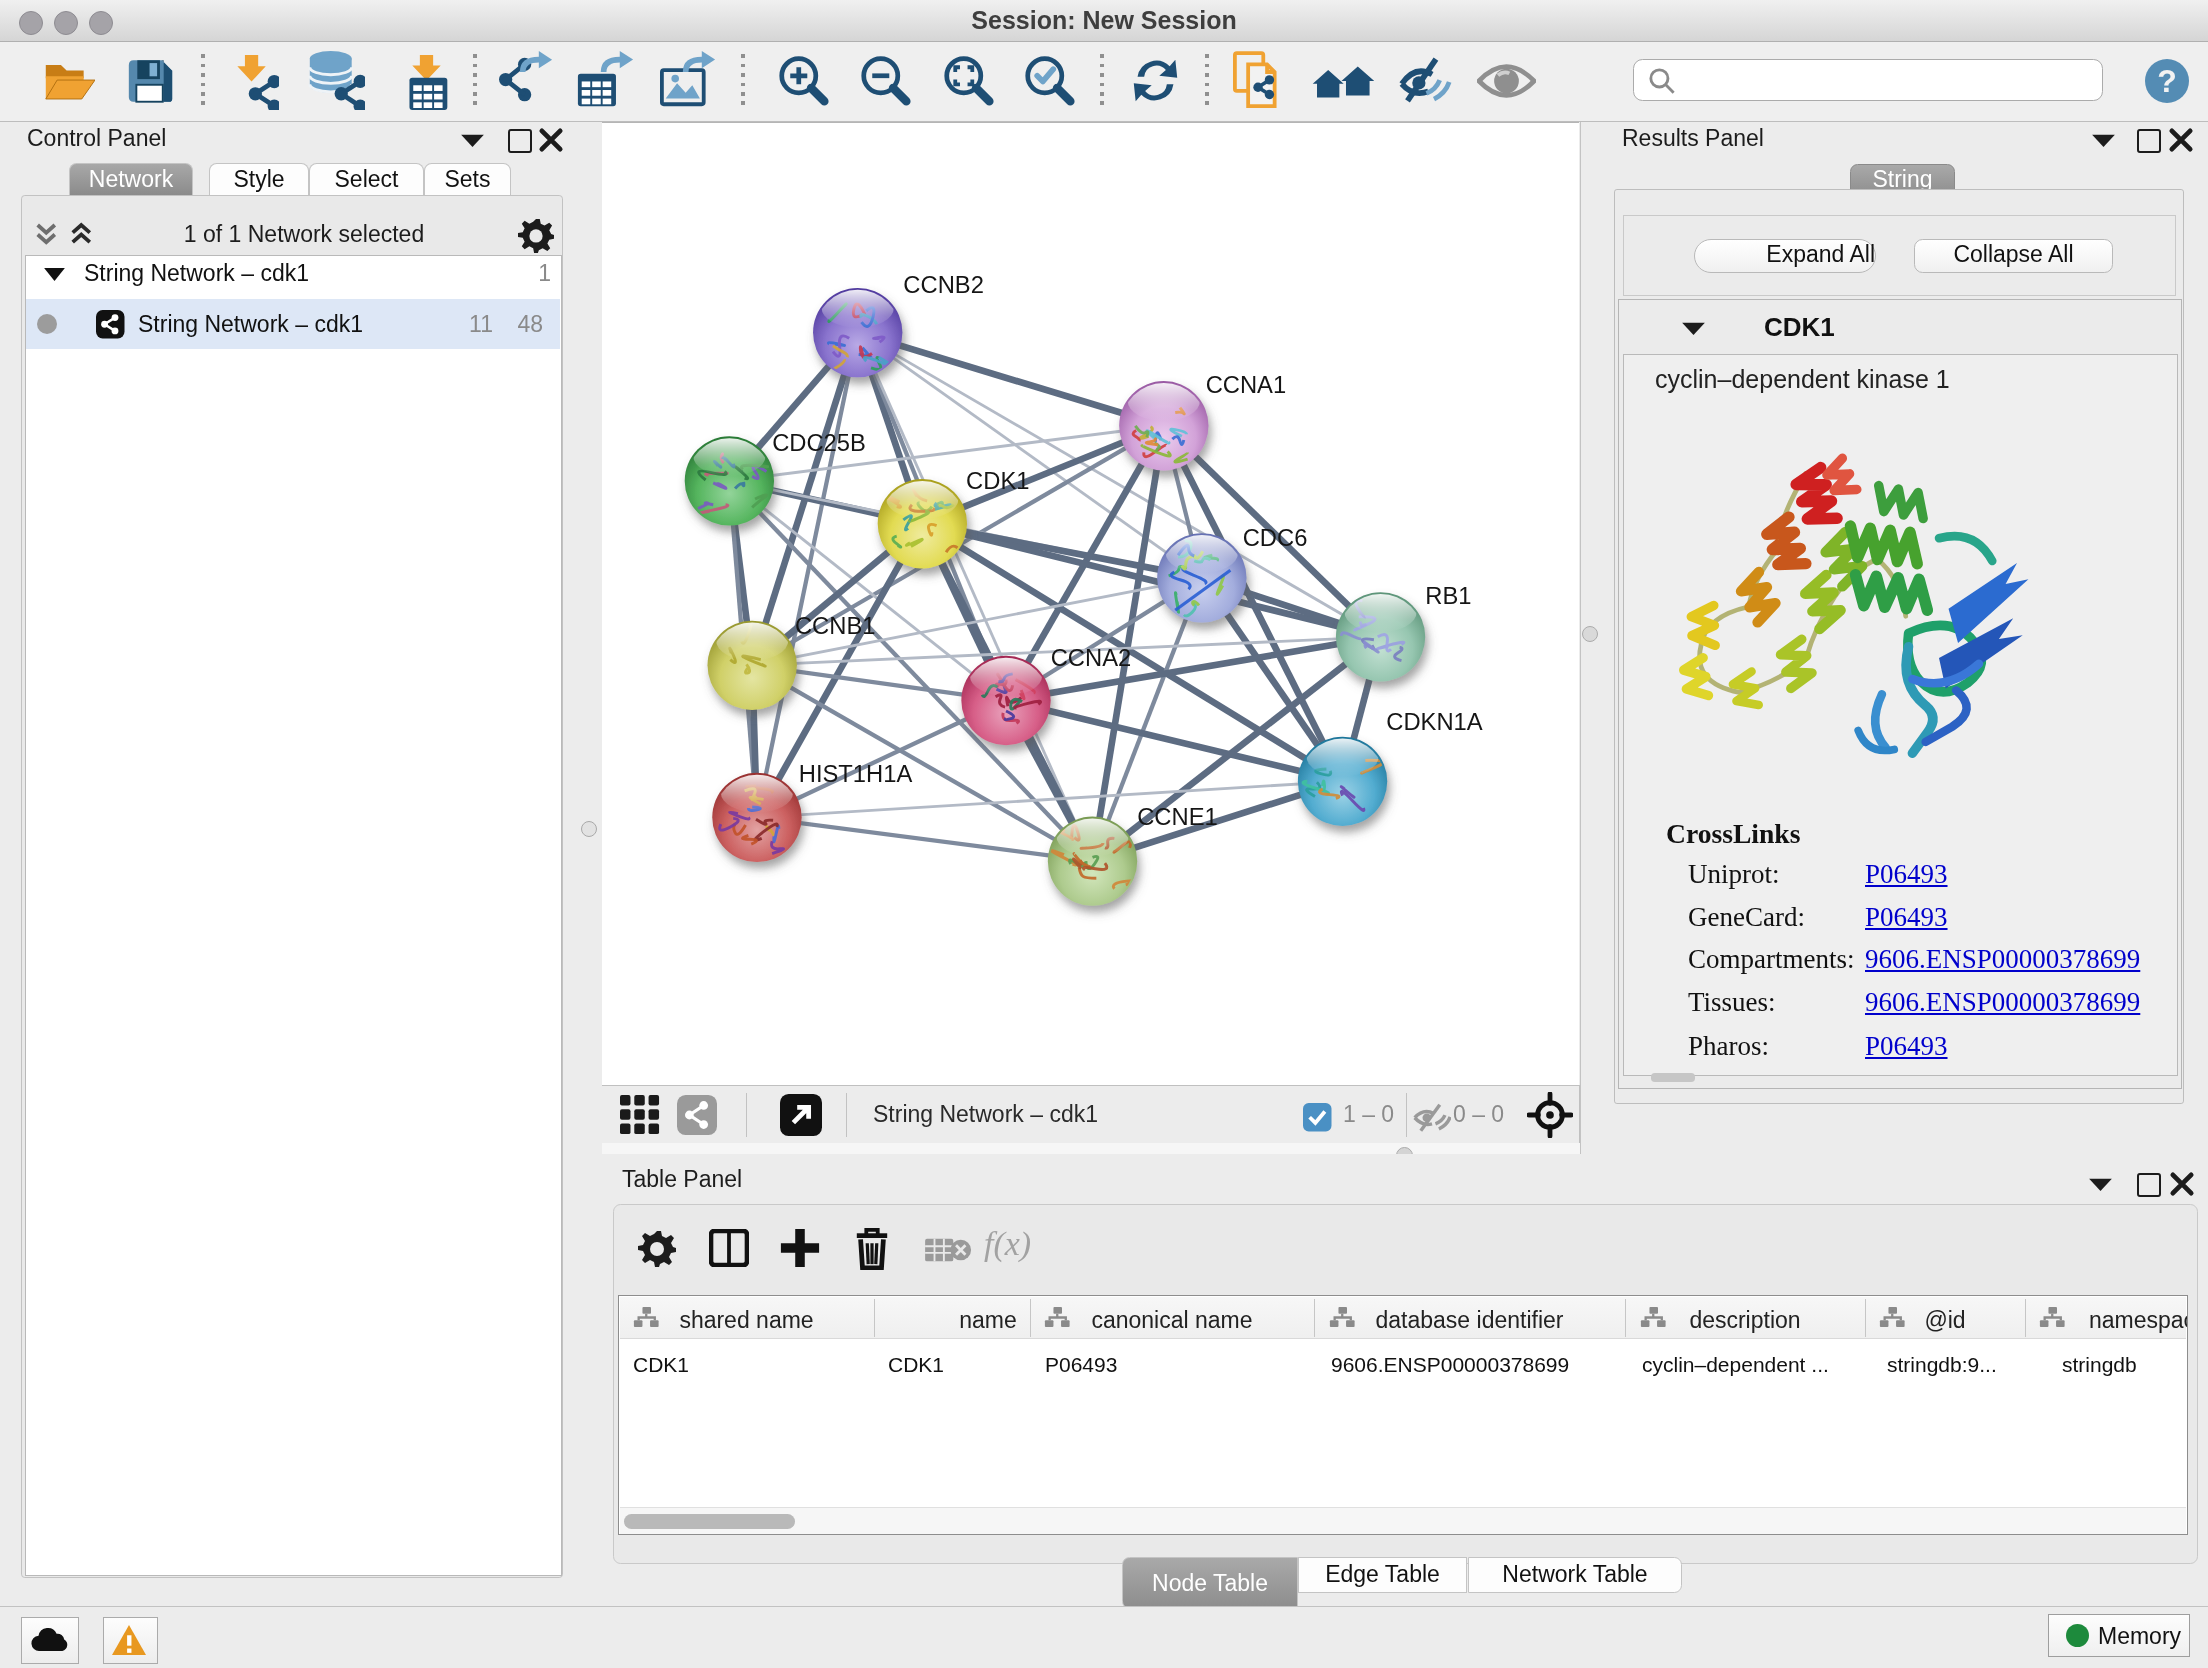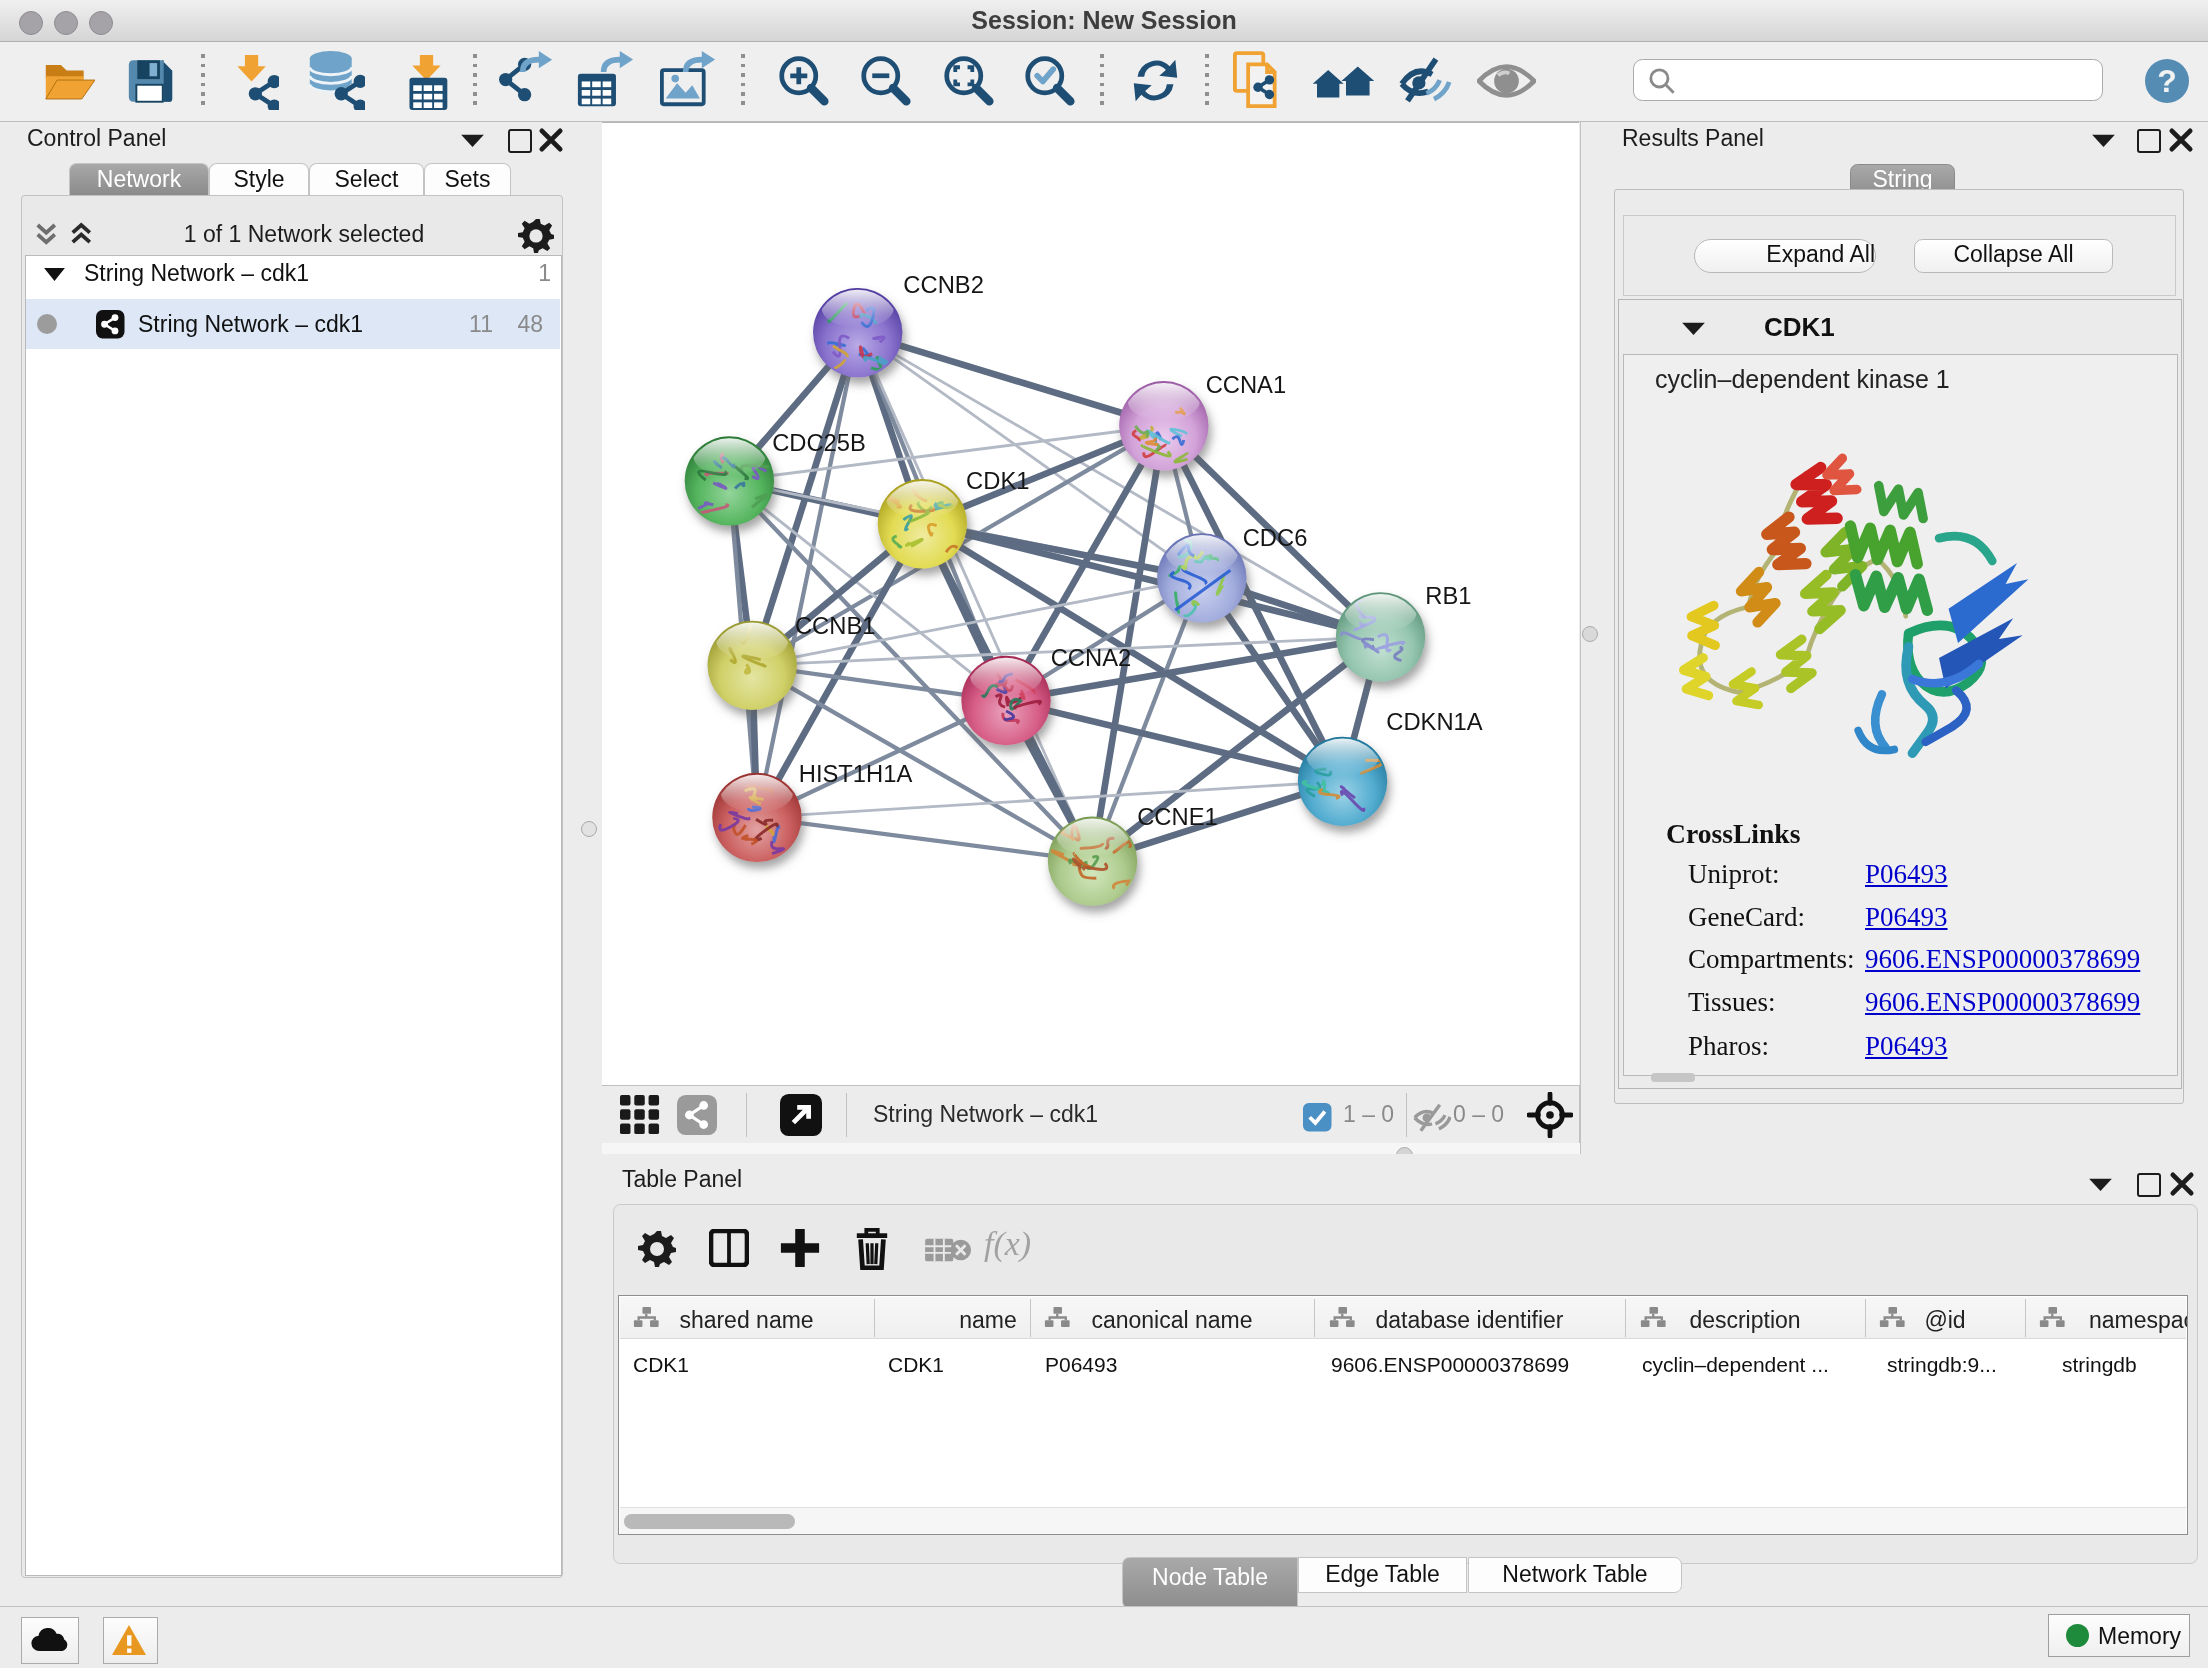--- a/index.html
+++ b/index.html
@@ -192,21 +192,21 @@
 <div id="control-panel">
 <div class="abs" style="left:7.6px;top:122px;width:569px;height:1455px;background:#ececec;"></div>
 <div class="abs" style="left:27px;top:125px;font-size:23px;color:#1c1c1c;">Control Panel</div>
 <svg class="abs" style="left:459px;top:132px" width="27" height="17" viewBox="0 0 28 18">
       <path d="M2 3 L26 3 L14 16 Z" fill="#1c1c1c"></path>
     </svg>
 <div class="abs" style="left:508px;top:129px;width:20px;height:20px;border:2.9px solid #1c1c1c;border-radius:2.9px;"></div>
 <svg class="abs" style="left:538px;top:127px" width="26" height="26" viewBox="0 0 27 27">
       <path d="M4 4 L23 23 M23 4 L4 23" stroke="#1c1c1c" stroke-width="5" stroke-linecap="round"></path>
     </svg>
-<div style="position:absolute;top:163px;height:32px;box-sizing:border-box;font-size:23px;text-align:center;border:1px solid #c4c4c4;border-bottom:none;border-radius:7.6px 7.6px 0 0;padding-top:1.9px;left:69px;width:140px;background:linear-gradient(#a8a8a8,#8b8b8b);color:#fff;">Network</div>
+<div style="position:absolute;top:163px;height:32px;box-sizing:border-box;font-size:23px;text-align:center;border:1px solid #c4c4c4;border-bottom:none;border-radius:7.6px 7.6px 0 0;padding-top:1.9px;left:69px;width:124px;background:linear-gradient(#a8a8a8,#8b8b8b);color:#fff;">Network</div>
 <div style="position:absolute;top:163px;height:32px;box-sizing:border-box;font-size:23px;text-align:center;border:1px solid #c4c4c4;border-bottom:none;border-radius:7.6px 7.6px 0 0;padding-top:1.9px;left:209px;width:100px;background:#fdfdfd;color:#111;">Style</div>
 <div style="position:absolute;top:163px;height:32px;box-sizing:border-box;font-size:23px;text-align:center;border:1px solid #c4c4c4;border-bottom:none;border-radius:7.6px 7.6px 0 0;padding-top:1.9px;left:309px;width:115px;background:#fdfdfd;color:#111;">Select</div>
 <div style="position:absolute;top:163px;height:32px;box-sizing:border-box;font-size:23px;text-align:center;border:1px solid #c4c4c4;border-bottom:none;border-radius:7.6px 7.6px 0 0;padding-top:1.9px;left:424px;width:87px;background:#fdfdfd;color:#111;">Sets</div>
 <div class="abs" style="left:21px;top:195px;width:540px;height:1381px;background:#e9e9e9;border:1px solid #c2c2c2;border-radius:3.8px;"></div>
 <svg class="abs" style="left:32px;top:221px" width="28.5" height="27" viewBox="0 0 30 28">
       <g stroke="#6e6e6e" stroke-width="4" fill="none">
         <path d="M6 4 L15 12 L24 4"></path>
         <path d="M6 14 L15 22 L24 14"></path>
       </g>
     </svg>
@@ -839,21 +839,21 @@
 <div class="abs" style="left:2089px;top:1307px;width:98px;overflow:hidden;font-size:23px;color:#222;">namespace</div>
 <div class="abs" style="left:633px;top:1353px;font-size:21px;color:#111;">CDK1</div>
 <div class="abs" style="left:888px;top:1353px;font-size:21px;color:#111;">CDK1</div>
 <div class="abs" style="left:1045px;top:1353px;font-size:21px;color:#111;">P06493</div>
 <div class="abs" style="left:1331px;top:1353px;font-size:21px;color:#111;">9606.ENSP00000378699</div>
 <div class="abs" style="left:1642px;top:1353px;font-size:21px;color:#111;">cyclin–dependent ...</div>
 <div class="abs" style="left:1887px;top:1353px;font-size:21px;color:#111;">stringdb:9...</div>
 <div class="abs" style="left:2062px;top:1353px;font-size:21px;color:#111;">stringdb</div>
 <div class="abs" style="left:620px;top:1507px;width:1566px;height:27px;background:#f6f6f6;border-top:1px solid #e0e0e0;box-sizing:border-box;"></div>
 <div class="abs" style="left:624px;top:1514px;width:171px;height:15px;background:#b9b9b9;border-radius:7.6px;"></div>
-<div style="position:absolute;top:1557px;height:52px;box-sizing:border-box;font-size:23px;text-align:center;border:1px solid #c4c4c4;border-radius:7.6px;padding-top:6px;left:1122px;width:176px;background:linear-gradient(#a9a9a9,#8d8d8d);color:#fff;border-radius:7.6px 0 0 7.6px;">Node Table</div>
+<div style="position:absolute;top:1557px;height:52px;box-sizing:border-box;font-size:23px;text-align:center;border:1px solid #c4c4c4;border-radius:7.6px;padding-top:12px;left:1122px;width:176px;background:linear-gradient(#a9a9a9,#8d8d8d);color:#fff;border-radius:7.6px 0 0 7.6px;">Node Table</div>
 <div style="position:absolute;top:1557px;height:36px;box-sizing:border-box;font-size:23px;text-align:center;border:1px solid #c4c4c4;border-radius:7.6px;padding-top:2.9px;left:1298px;width:169px;background:#fdfdfd;color:#111;border-radius:0;">Edge Table</div>
 <div style="position:absolute;top:1557px;height:36px;box-sizing:border-box;font-size:23px;text-align:center;border:1px solid #c4c4c4;border-radius:7.6px;padding-top:2.9px;left:1468px;width:214px;background:#fdfdfd;color:#111;border-radius:0 7.6px 7.6px 0;">Network Table</div>
 </div>
 
 <div id="status-bar">
 <div class="abs" style="left:0;top:1606px;width:2208px;height:62px;background:#ececec;border-top:1px solid #c2c2c2;"></div>
 <div class="abs" style="left:21px;top:1617px;width:56px;height:45px;background:linear-gradient(#fdfdfd,#ededed);border:1px solid #ababab;"></div>
 <svg class="abs" style="left:30px;top:1626px" width="38" height="27" viewBox="0 0 40 28">
       <path d="M10 26 a8 8 0 0 1 -1 -16 a10 10 0 0 1 19 -2 a7 7 0 0 1 8 6 a6.5 6.5 0 0 1 -2 12 Z" fill="#111"></path>
     </svg>

